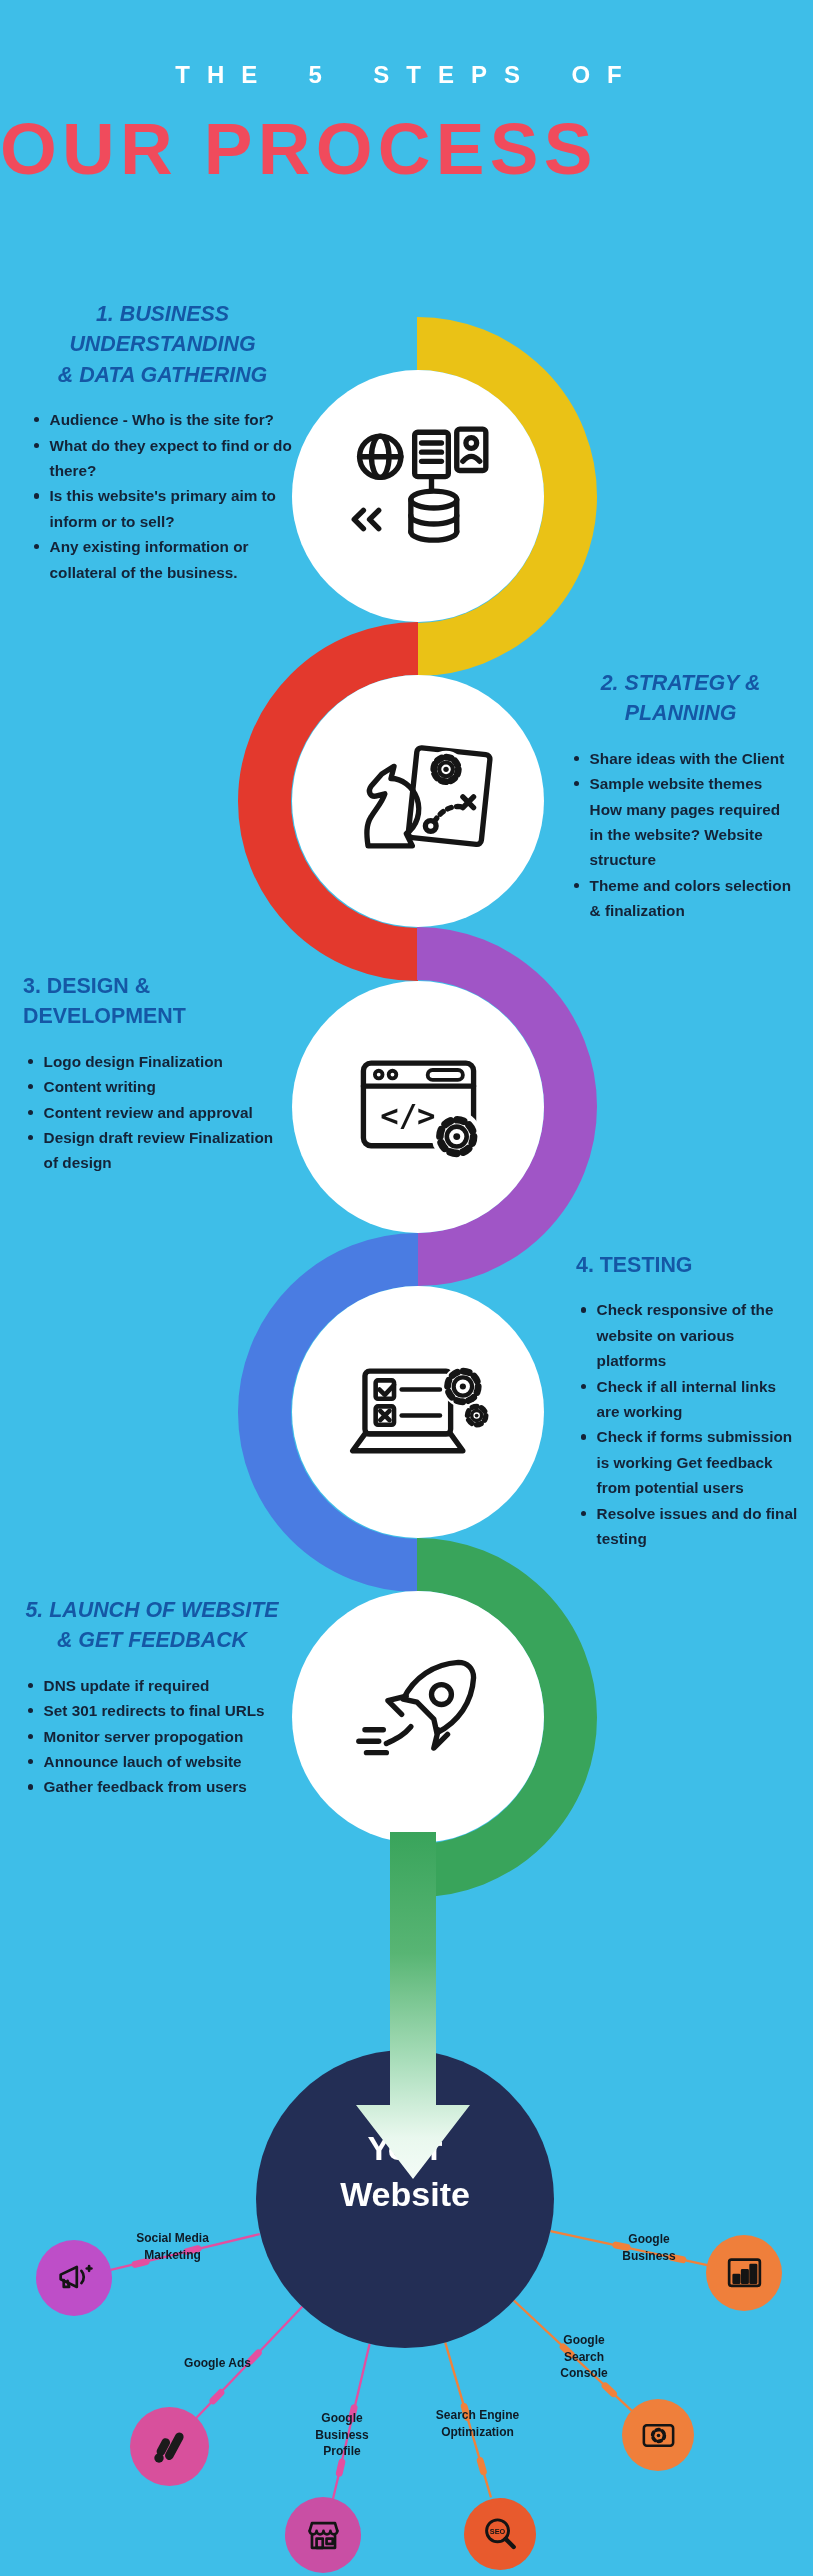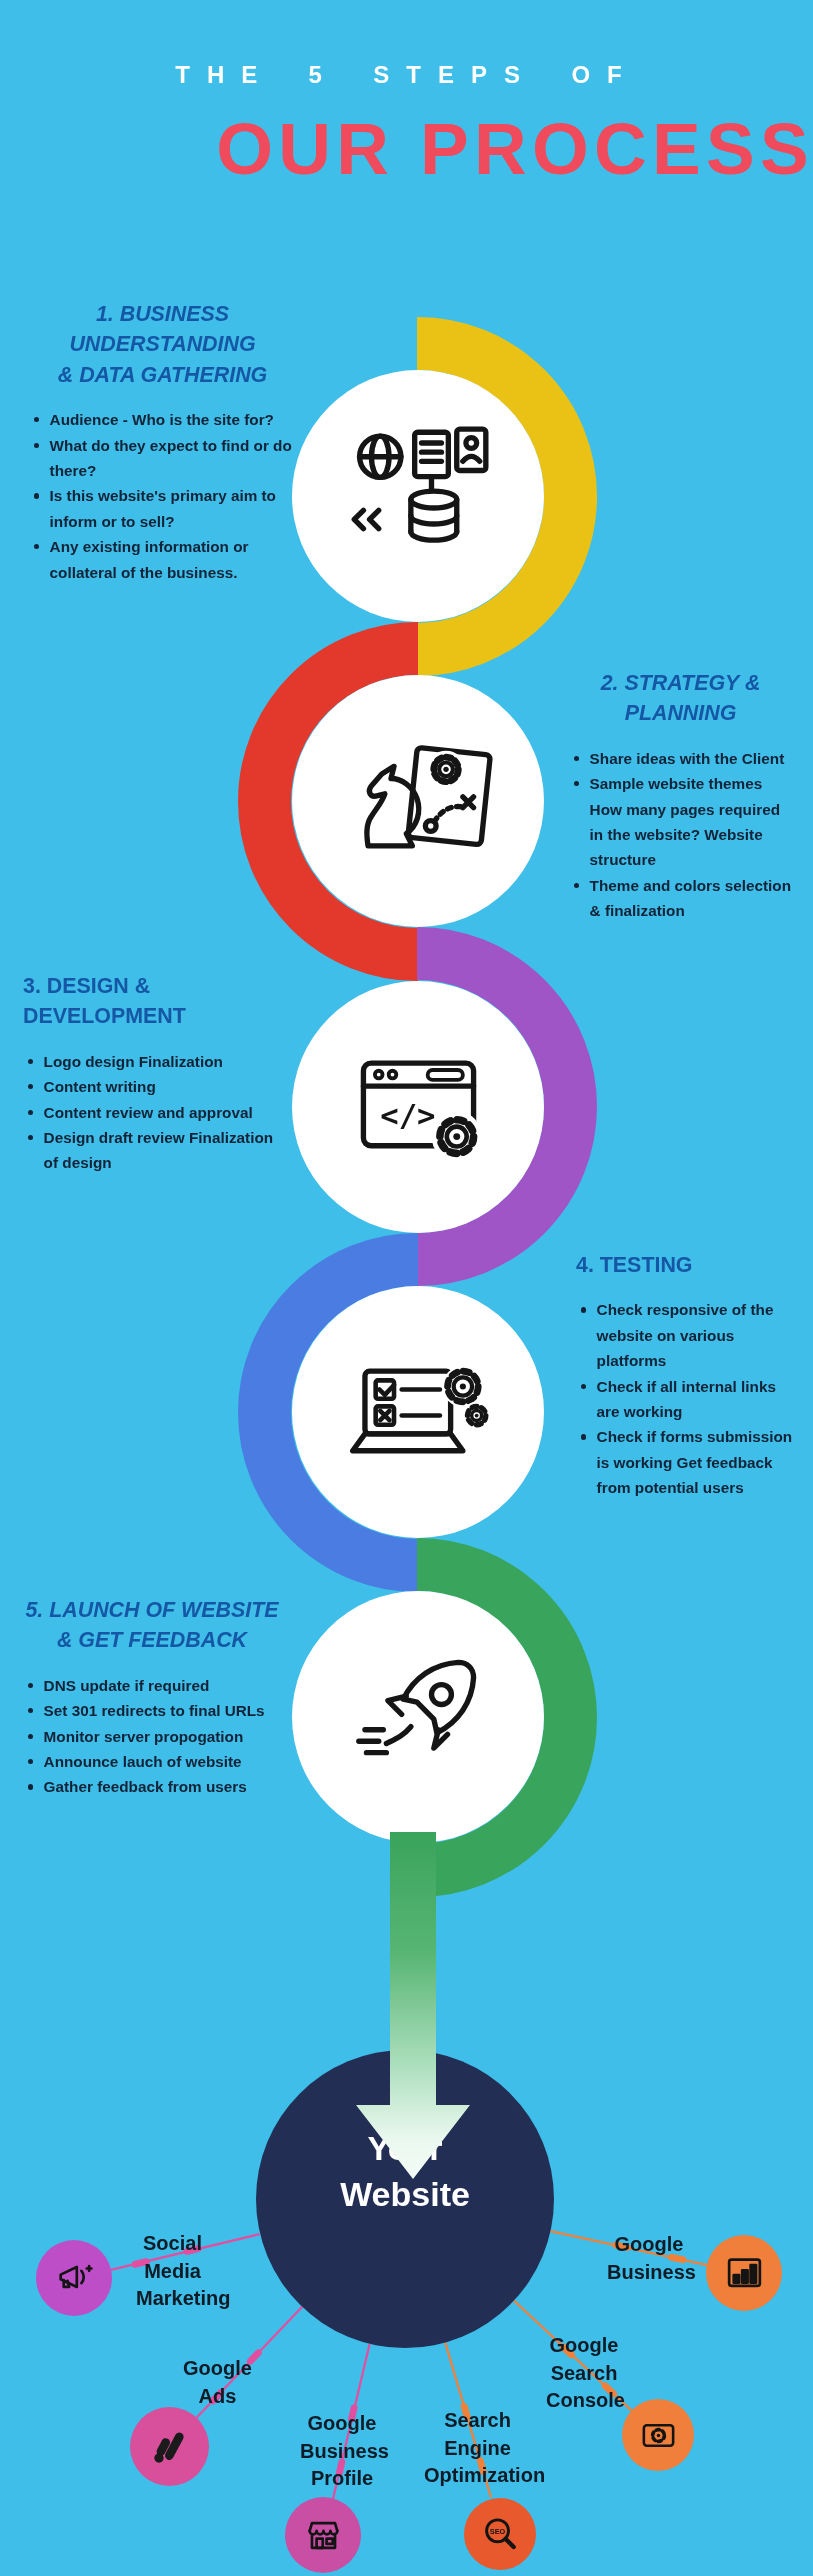--- a/index.html
+++ b/index.html
@@ -3,21 +3,21 @@
 <meta charset="utf-8">
 <style>
   * { margin:0; padding:0; box-sizing:border-box; }
   html,body { background:#3EBEE8; }
   body { font-family:"Liberation Sans", sans-serif; }
   .page { position:relative; width:814px; height:2576px; background:#3EBEE8; overflow:hidden; }
 
   
   .kicker { position:absolute; top:61px; left:0; width:100%; text-align:center;
             color:#ffffff; font-size:24px; font-weight:700; letter-spacing:17px; word-spacing:10.7px; }
-  .main-title { position:absolute; top:107px; left:0; width:100%; text-align:right;
+  .main-title { position:absolute; top:107px; left:0; width:100%; text-align:left;
             color:#F04B5C; font-size:73px; font-weight:700; letter-spacing:5.3px; }
 
   
   .band { position:absolute; width:359px; height:359px; border-radius:50%;
           border-style:solid; border-width:53px; left:238px; background:transparent; }
   .band-right { clip-path: inset(-1.5px -1.5px -1.5px 179px); }
   .band-left  { clip-path: inset(-1.5px 179px -1.5px -1.5px); }
   .band1 { top:317px;  border-color:#EAC216; }
   .band2 { top:622px;  border-color:#E3392D; }
   .band3 { top:927px; border-color:#A055C6; }
@@ -54,21 +54,21 @@
                    background:linear-gradient(180deg,#39A45B 0%,#58B574 35%,#A6DCB8 65%,#E9F8EE 88%,#F4FCF7 100%);
                    clip-path:polygon(34px 0px,80px 0px,80px 273px,114px 273px,57px 347px,0px 273px,34px 273px); }
 
   
   .connectors { position:absolute; left:0; top:0; width:814px; height:2576px; z-index:1; }
 
   
   .sat-circle { position:absolute; border-radius:50%; z-index:4;
                 display:flex; align-items:center; justify-content:center; }
   .sat-label  { position:absolute; z-index:4; text-align:center; color:#0F1B26;
-                font-weight:700; font-size:20px; line-height:1.38; }
+                font-weight:700; font-size:12px; line-height:1.38; }
   .sat-social-c    { left:36px;  top:2240px; width:76px; height:76px; background:#BE4EC8; }
   .sat-ads-c       { left:130px; top:2407px; width:79px; height:79px; background:#D8509C; }
   .sat-business-c  { left:285px; top:2497px; width:76px; height:76px; background:#C94FA4; }
   .sat-seo-c       { left:464px; top:2498px; width:72px;  height:72px;  background:#E85A2D; }
   .sat-console-c   { left:622px; top:2399px; width:72px;  height:72px;  background:#EF7F3B; }
   .sat-analytics-c { left:706px; top:2235px; width:76px; height:76px; background:#EF7F3B; }
   .sat-social-l    { left:136px; top:2230px; width:73px;  }
   .sat-ads-l       { left:183px; top:2355px; width:69px;  }
   .sat-business-l  { left:300px; top:2410px; width:84px; }
   .sat-seo-l       { left:424px; top:2407px; width:107px; }
@@ -225,20 +225,21 @@
   </div>
 
   <div class="step-text text4">
     <div class="step-heading">
       <div>4. TESTING</div>
     </div>
     <ul class="bullets">
         <li>Check responsive of the website on various platforms</li>
         <li>Check if all internal links are working</li>
         <li>Check if forms submission is working Get feedback from potential users</li>
+        <li>Resolve issues and do final testing</li>
       </ul>
   </div>
 
   <div class="step-text text5">
     <div class="step-heading center">
       <div>5. LAUNCH OF WEBSITE</div>
       <div>&amp; GET FEEDBACK</div>
     </div>
     <ul class="bullets">
         <li>DNS update if required</li>

